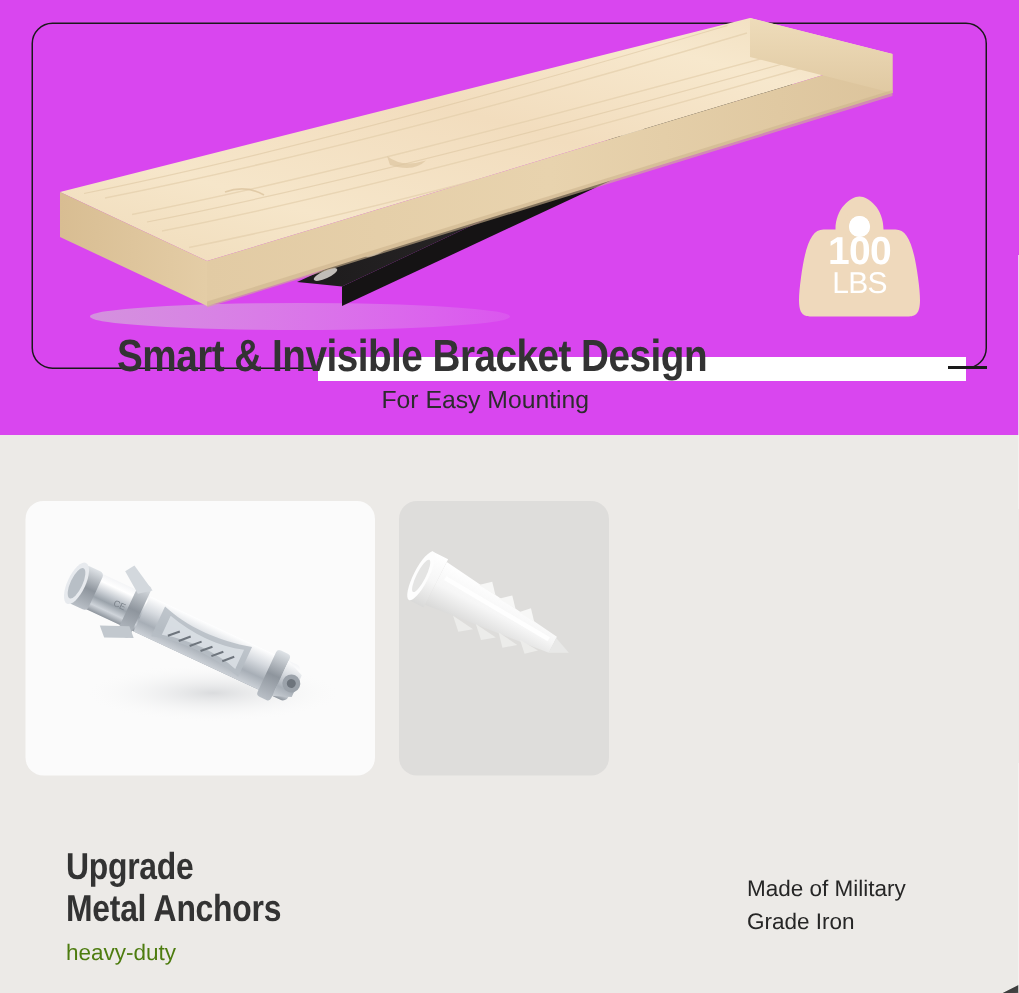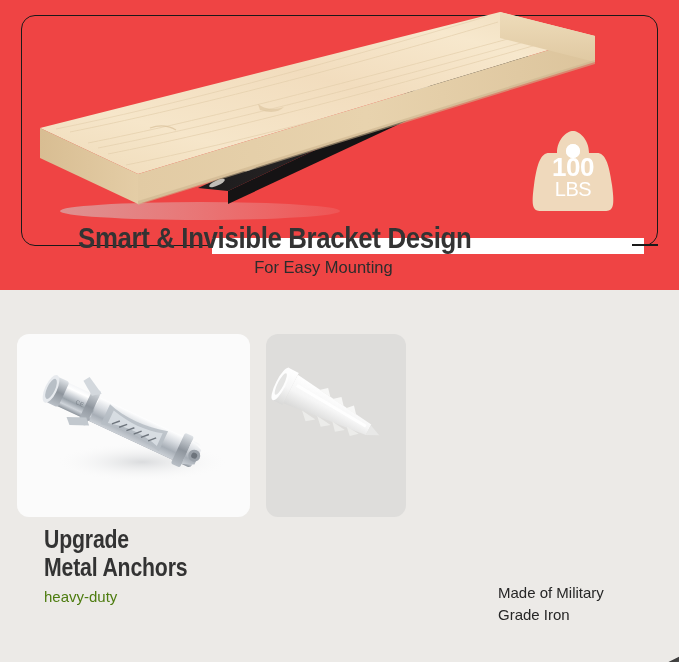--- a/index.html
+++ b/index.html
@@ -9,21 +9,21 @@
     background:#ffffff;
     overflow:hidden;
     position:relative;
   }
 
   #stage { position:relative; width:679px; height:662px; overflow:hidden; }
 
   
   .panel-top {
     position:absolute; left:0; top:0; width:679px; height:290px;
-    background:#ef4444; overflow:hidden;
+    background:#d946ef; overflow:hidden;
   }
   
   .frame {
     position:absolute; left:21px; top:15px; width:637px; height:231px;
     border:1.4px solid #1a1a1a;
     border-radius:14px;
   }
   .frame-gap {
     
     position:absolute; left:212px; top:238px; width:432px; height:16px;
@@ -100,21 +100,21 @@
     background:#dedddb; border-radius:12px;
   }
   .card-plastic svg { position:absolute; left:0; top:0; }
 
   
   .pipe {
     position:absolute; left:390px; top:345px; width:300px; height:250px;
   }
 
   .label-upgrade {
-    position:absolute; left:44px; top:526px; width:320px;
+    position:absolute; left:44px; top:565px; width:320px;
   }
   .label-upgrade .big {
     display:block;
     font-family:"Liberation Sans Narrow","Liberation Sans", sans-serif;
     font-weight:bold;
     font-size:25px;
     color:#333333;
     letter-spacing:-0.2px;
     line-height:1.1;
     transform:scaleX(0.85);

